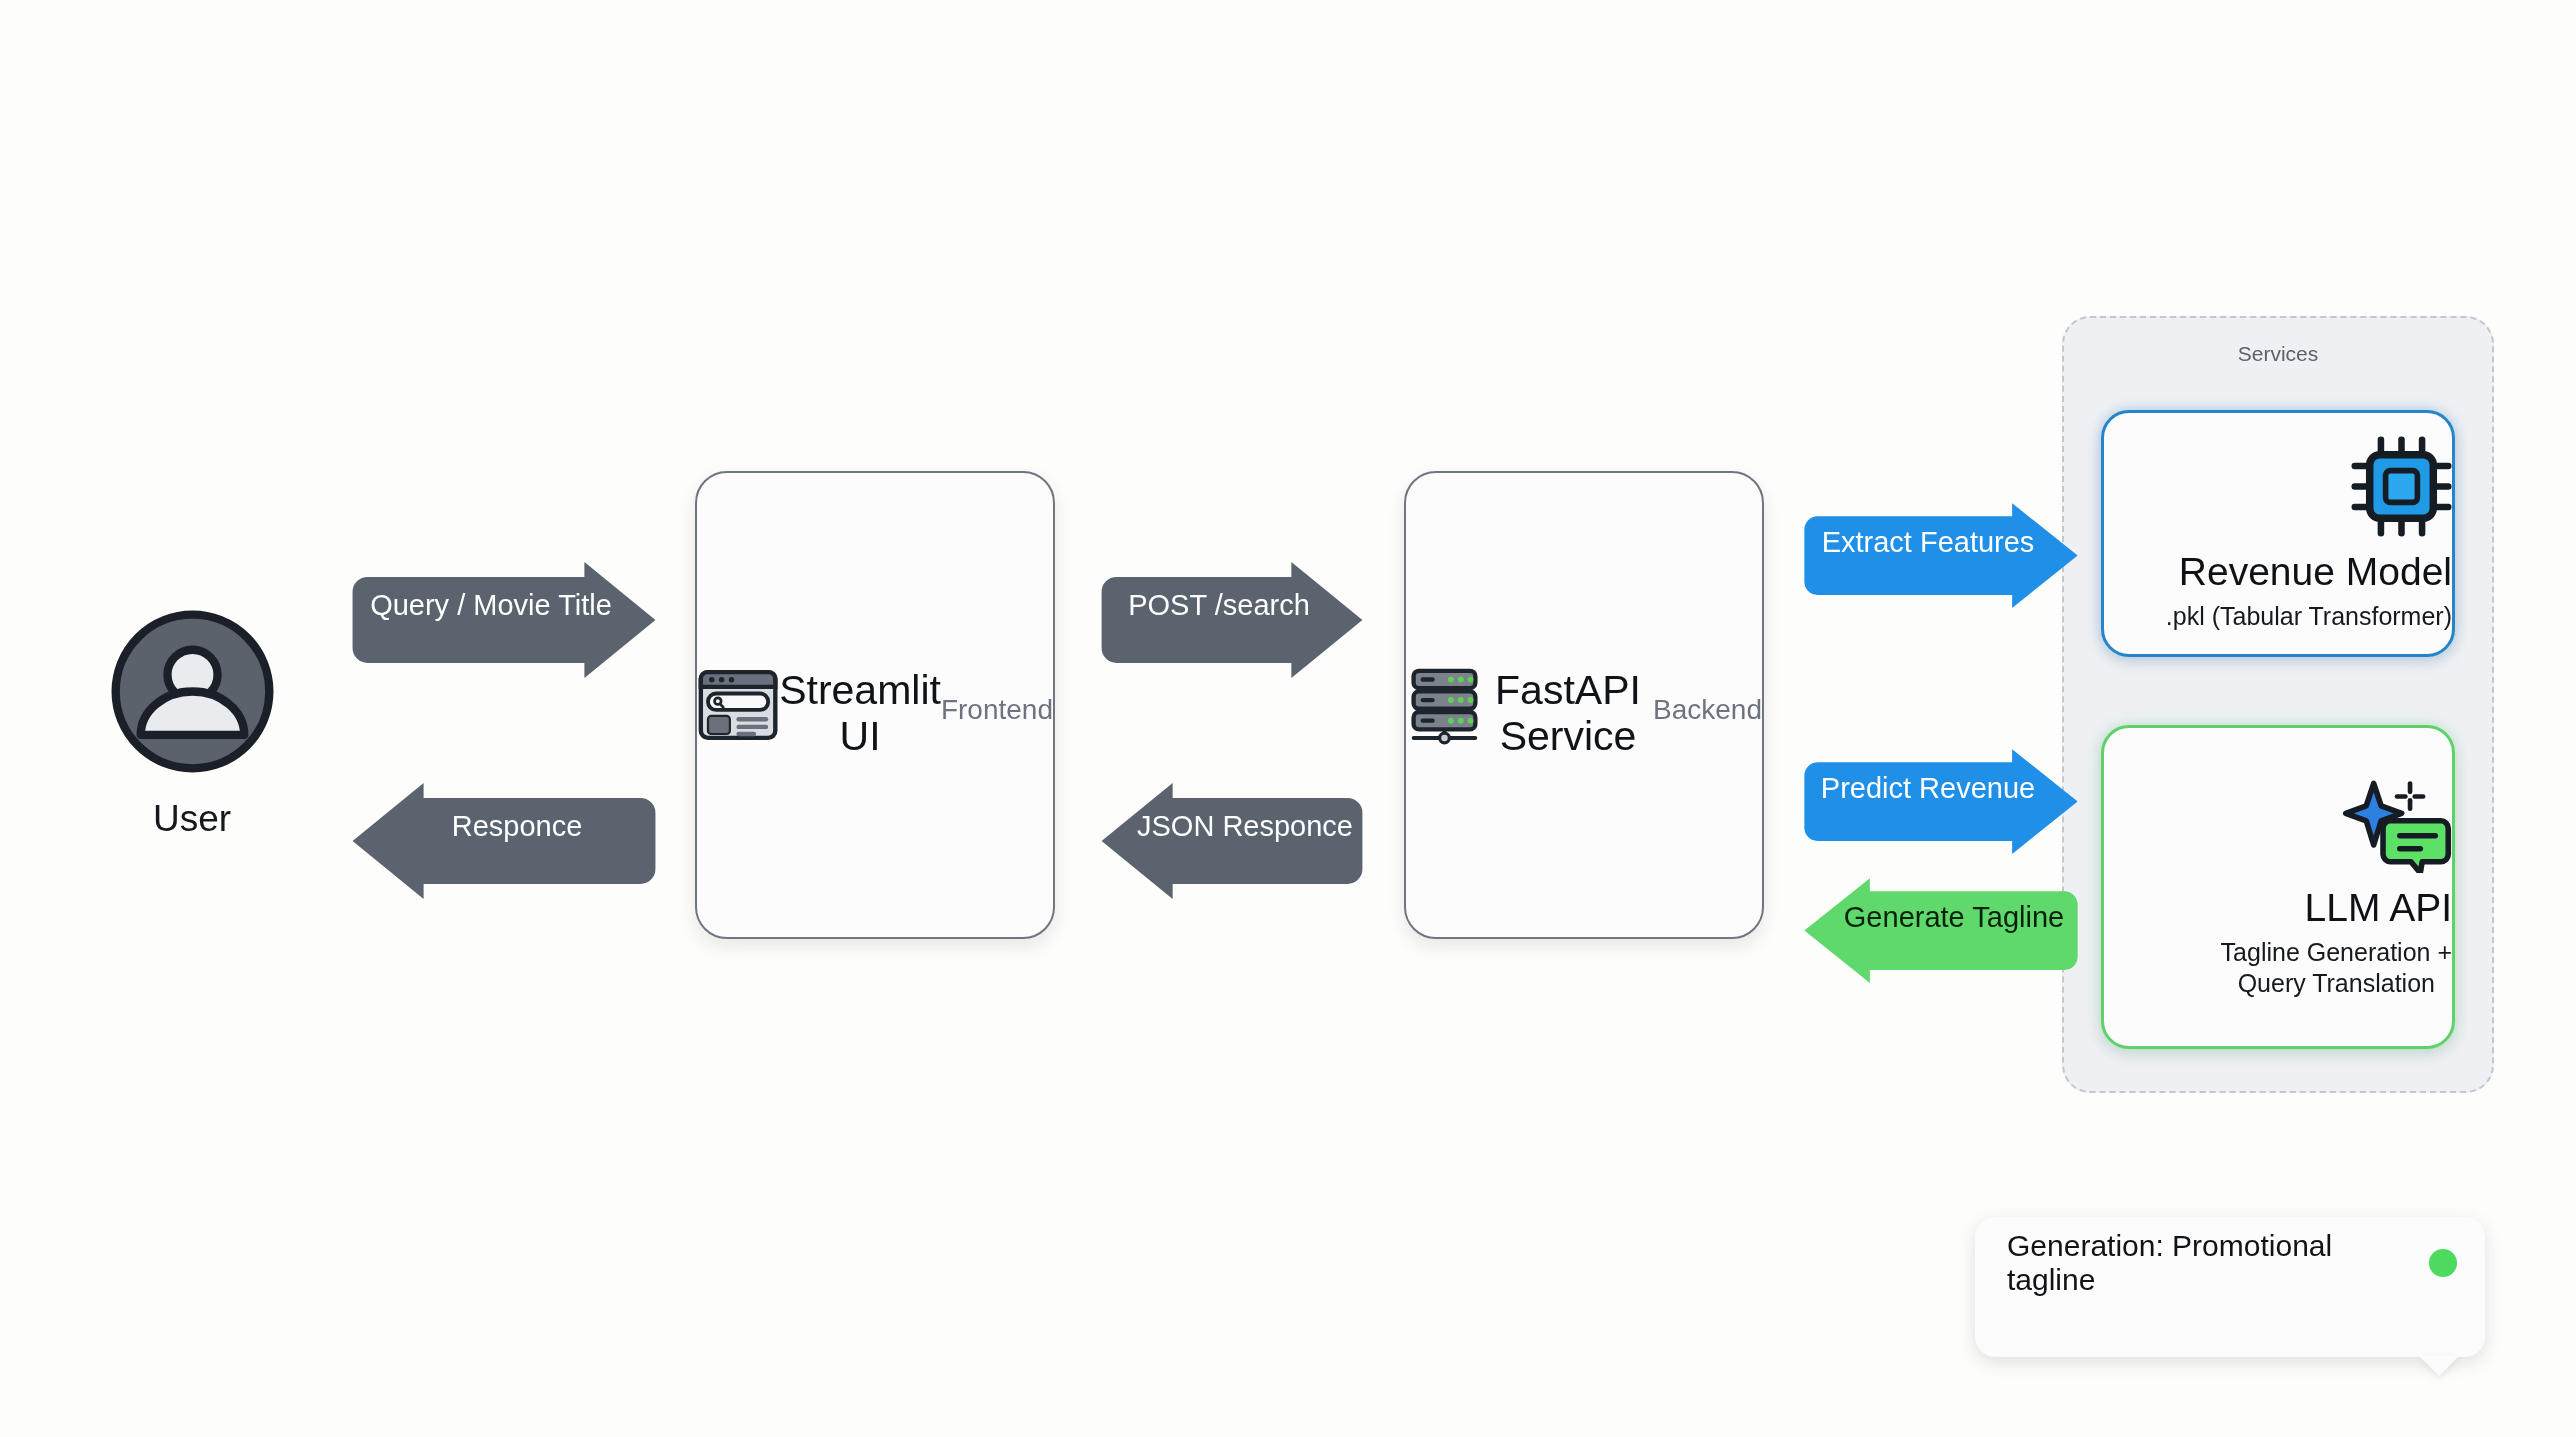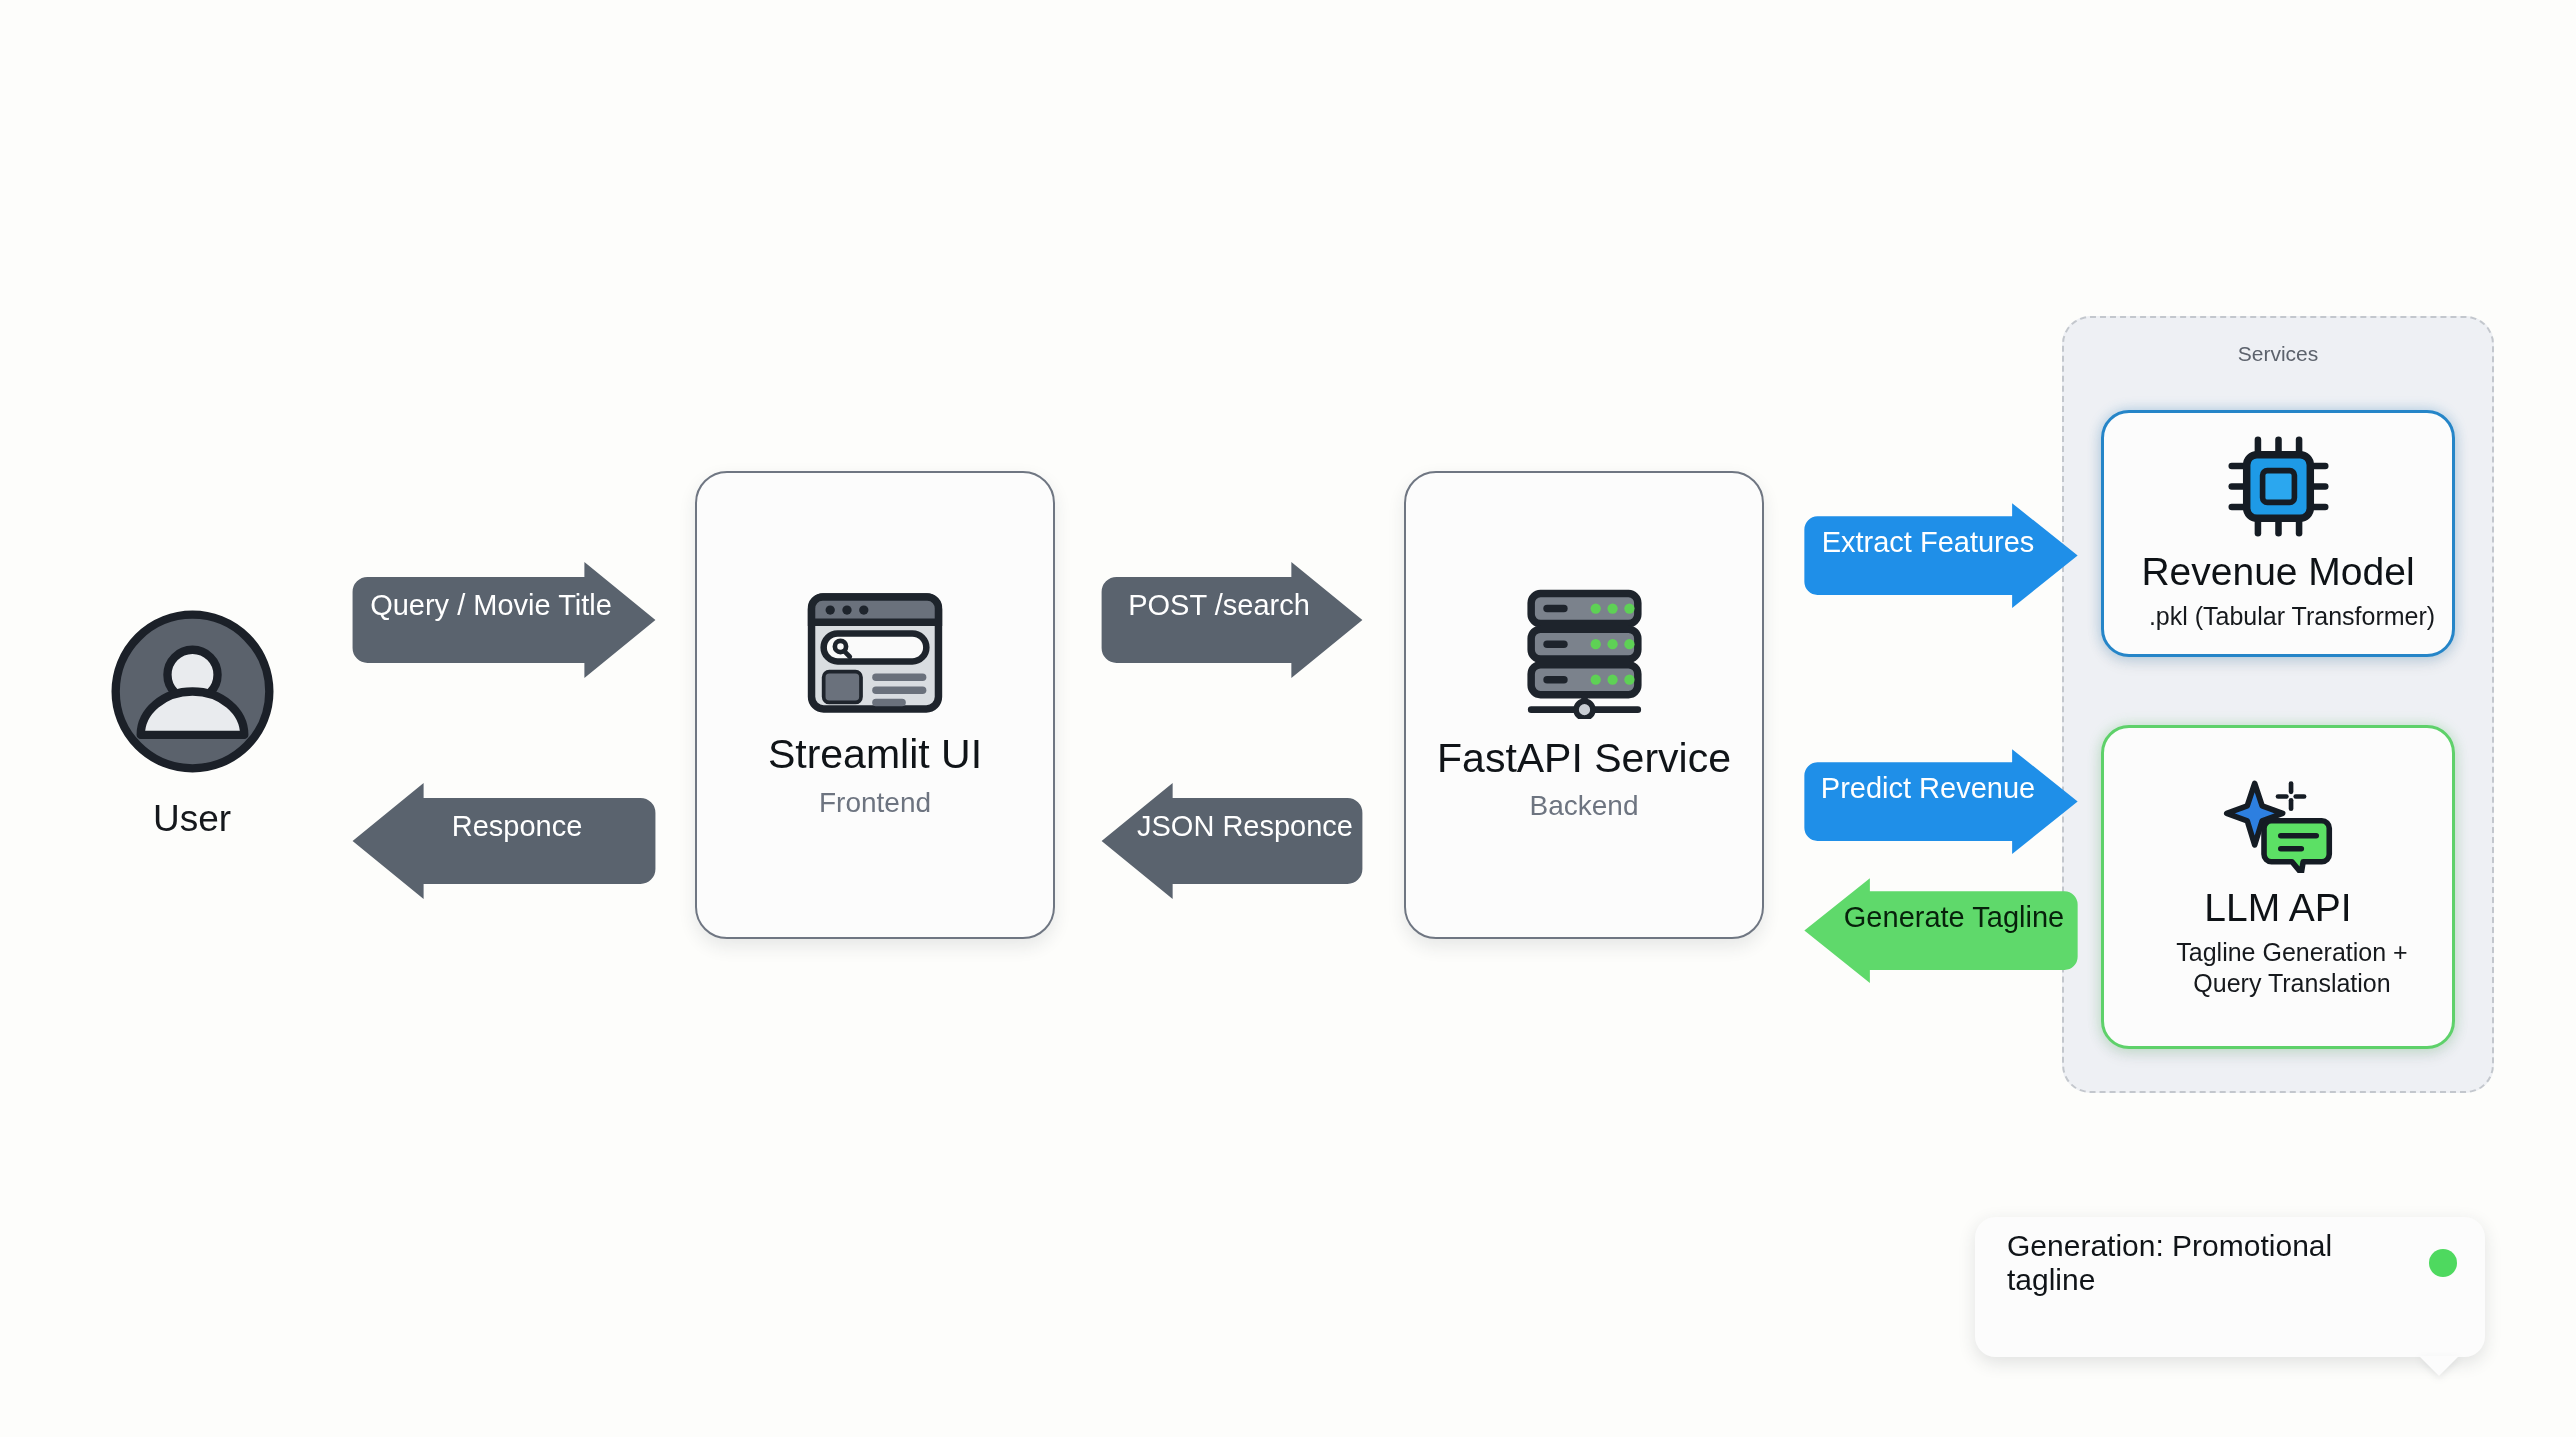--- a/index.html
+++ b/index.html
@@ -28,21 +28,21 @@
     font-size:37px; color:#15181c; font-weight:400;
   }
 
   
   .node-card {
     position:absolute;
     background:#fcfcfc;
     border:2.8px solid #6f7682;
     border-radius:32px;
     box-shadow: 0 7.5px 17px rgba(40,45,55,0.10);
-    display:flex; flex-direction:column;
+    display:flex; flex-direction:row;
     align-items:center; justify-content:center;
   }
   .node-icon { display:block; }
   .node-title {
     font-size:41px; color:#101418; font-weight:400;
     margin-top:17px; text-align:center; line-height:1.1;
   }
   .node-sub {
     font-size:28px; color:#6d7480; font-weight:400;
     margin-top:9.4px; text-align:center;
@@ -62,21 +62,21 @@
   .services-title {
     position:absolute; left:0; right:0; top:24px;
     text-align:center; font-size:21px; color:#5c626c;
   }
 
   .svc-card {
     position:absolute;
     background:#fcfcfc;
     border-radius:28px;
     display:flex; flex-direction:column;
-    align-items:center; justify-content:center;
+    align-items:flex-end; justify-content:center;
     box-shadow: 0 5.6px 15px rgba(40,45,55,0.10);
   }
   .svc-card .svc-title {
     font-size:39px; color:#0e1216; margin-top:13px; text-align:center;
   }
   .svc-card .svc-sub {
     font-size:25px; color:#16191d; margin-top:7.5px;
     text-align:center; line-height:1.22;margin-left:28px;
   }
   #svc-revenue {

